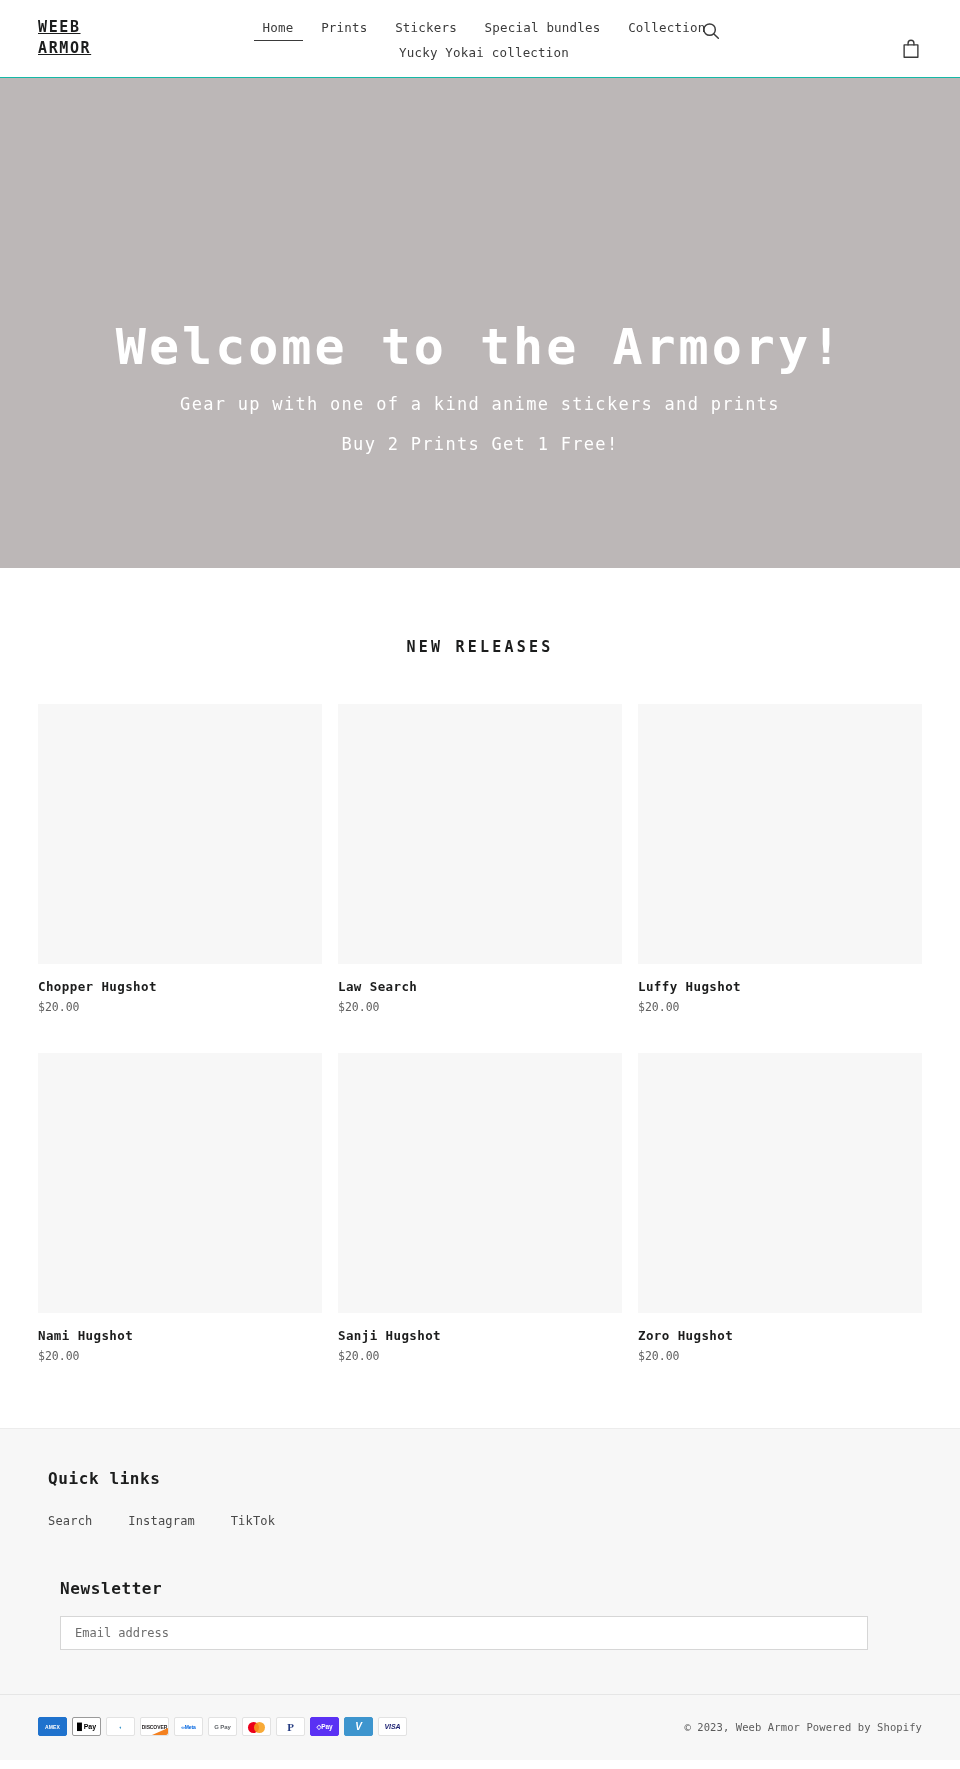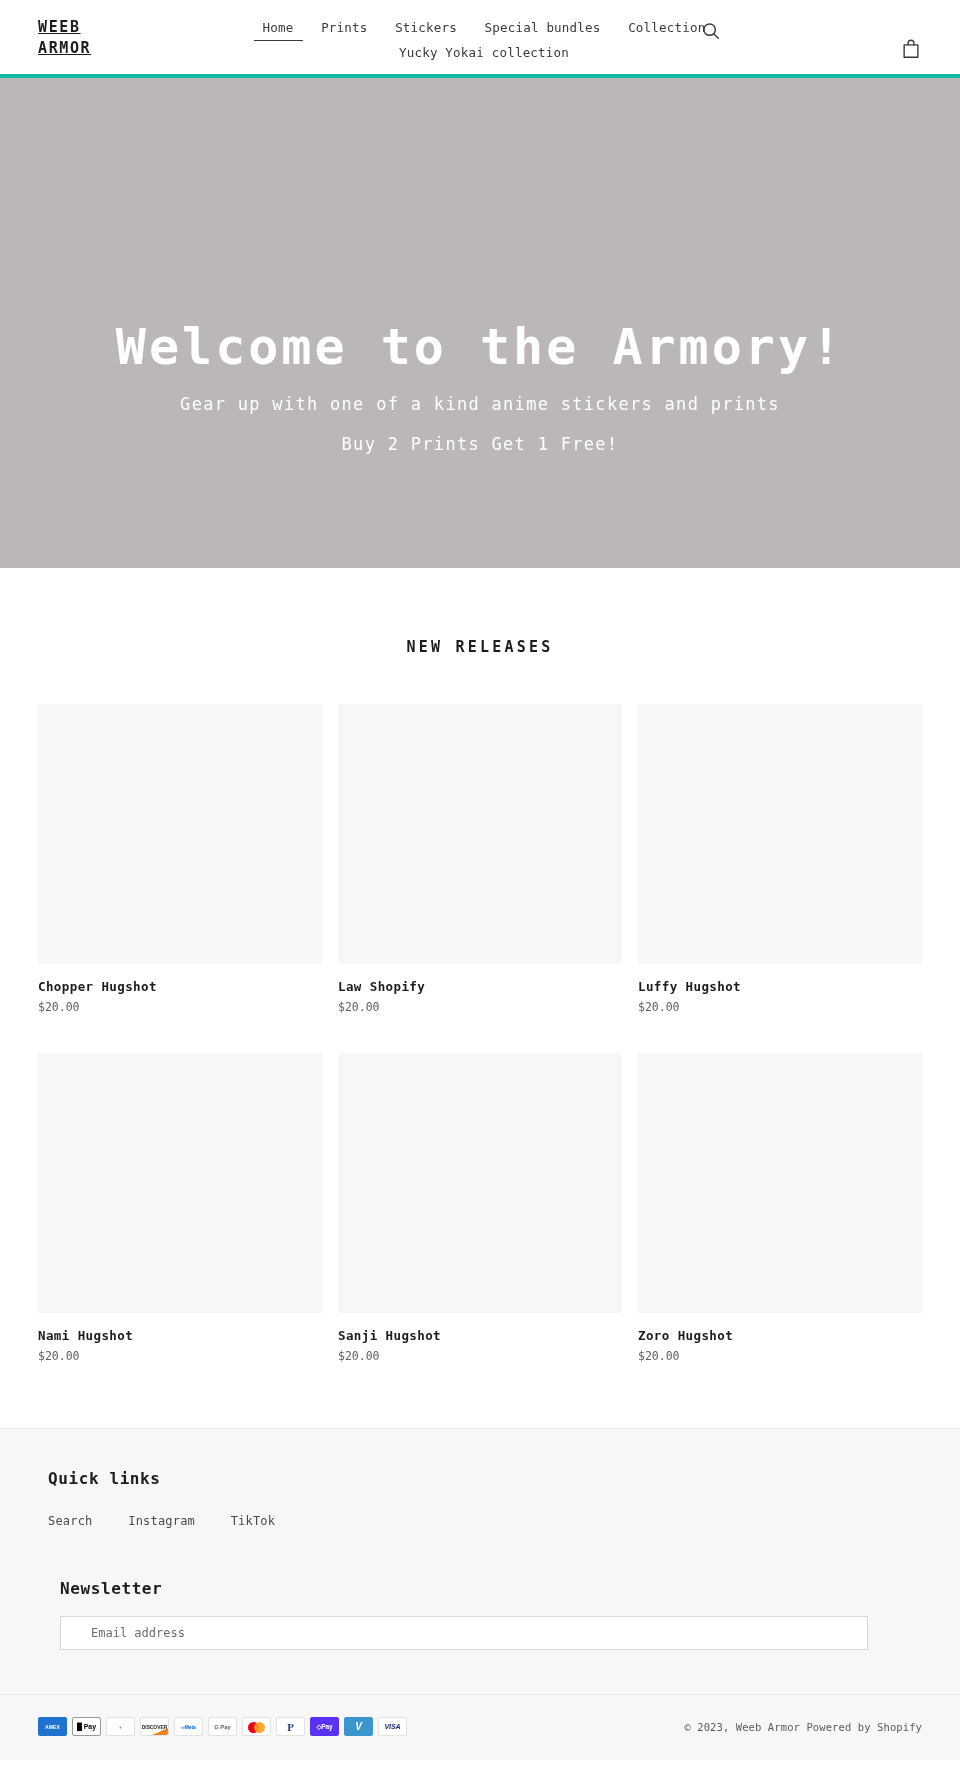--- a/index.html
+++ b/index.html
@@ -10,21 +10,21 @@
     color: #1c1d1d;
     -webkit-font-smoothing: antialiased;
   }
   body { width: 960px; min-height: 1769px; position: relative; overflow-x: hidden; }
 
   
   .site-header {
     height: 78px;
     background: #fff;
     position: relative;
-    border-bottom: 4px solid #14b8a6;
+    border-bottom: 1px solid #14b8a6;
   }
   .logo {
     position: absolute;
     left: 38px;
     top: 17px;
     font-size: 15px;
     font-weight: 700;
     letter-spacing: 1.6px;
     line-height: 21px;
     color: #1c1d1d;
@@ -187,21 +187,21 @@
     padding-left: 22px;
     width: 830px;
   }
   .newsletter .footer-heading { margin-bottom: 18px; }
   .email-input {
     display: block;
     width: 100%;
     height: 34px;
     border: 1px solid #d6d6d6;
     background: #ffffff;
-    padding: 0 30px;
+    padding: 0 14px;
     font-family: "DejaVu Sans Mono", "Liberation Mono", monospace;
     font-size: 12px;
     color: #1c1d1d;
     border-radius: 0;
   }
   .email-input::placeholder { color: #6d6d6d; }
   .subscribe-btn {
     display: block;
     width: 100%;
     height: 32px;
@@ -332,21 +332,21 @@
   <div class="grid">
 
     <a class="product-card" href="#">
       <div class="product-media"></div>
       <div class="product-title">Chopper Hugshot</div>
       <div class="product-price">$20.00</div>
     </a>
 
     <a class="product-card" href="#">
       <div class="product-media"></div>
-      <div class="product-title">Law Shopify</div>
+      <div class="product-title">Law Search</div>
       <div class="product-price">$20.00</div>
     </a>
 
     <a class="product-card" href="#">
       <div class="product-media"></div>
       <div class="product-title">Luffy Hugshot</div>
       <div class="product-price">$20.00</div>
     </a>
 
     <a class="product-card" href="#">

